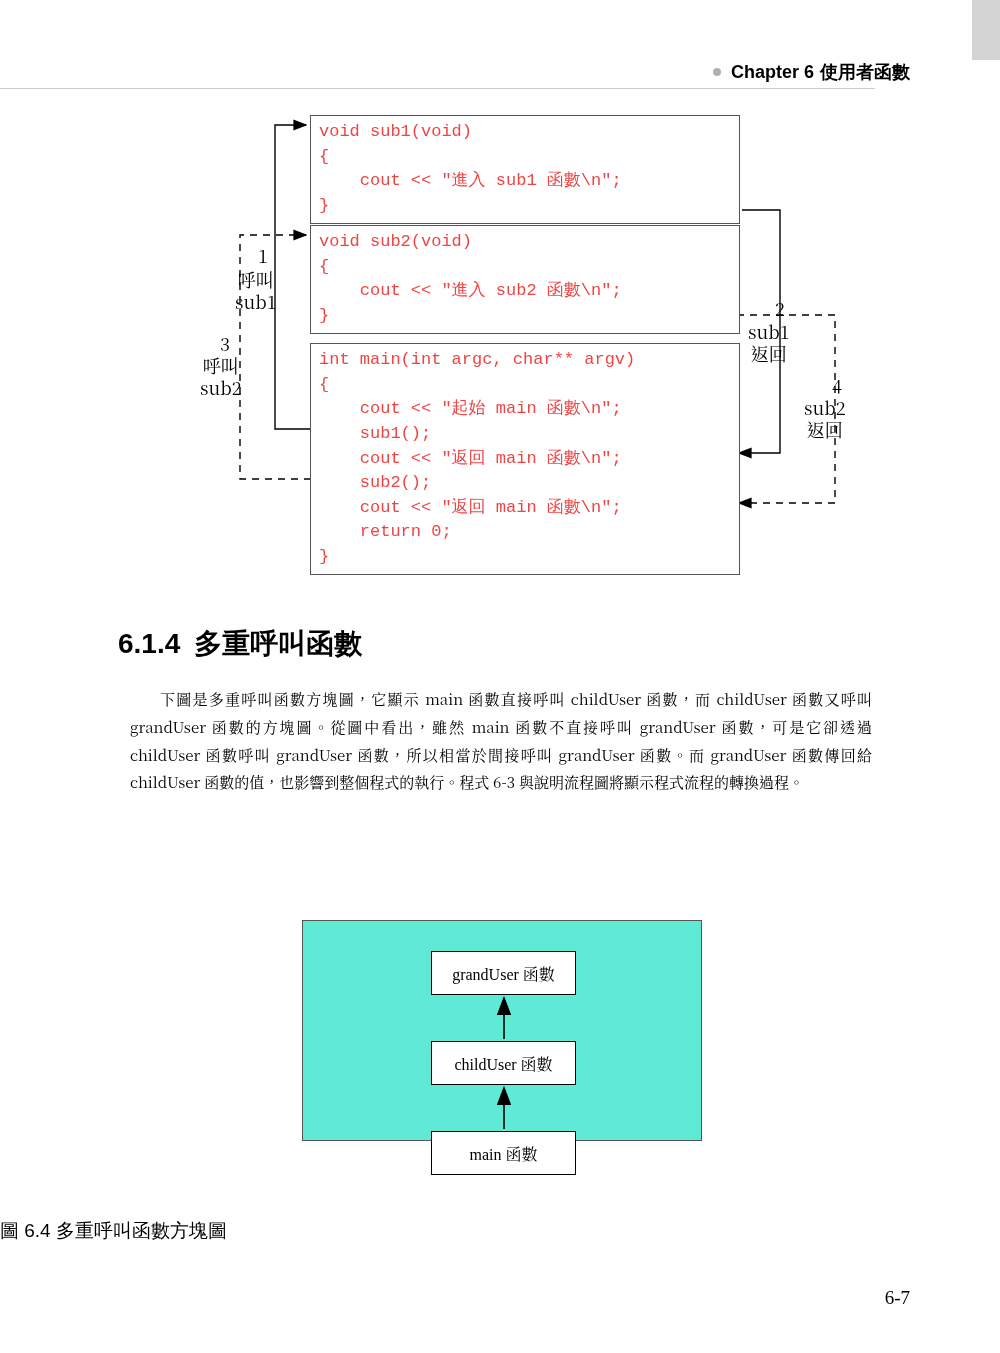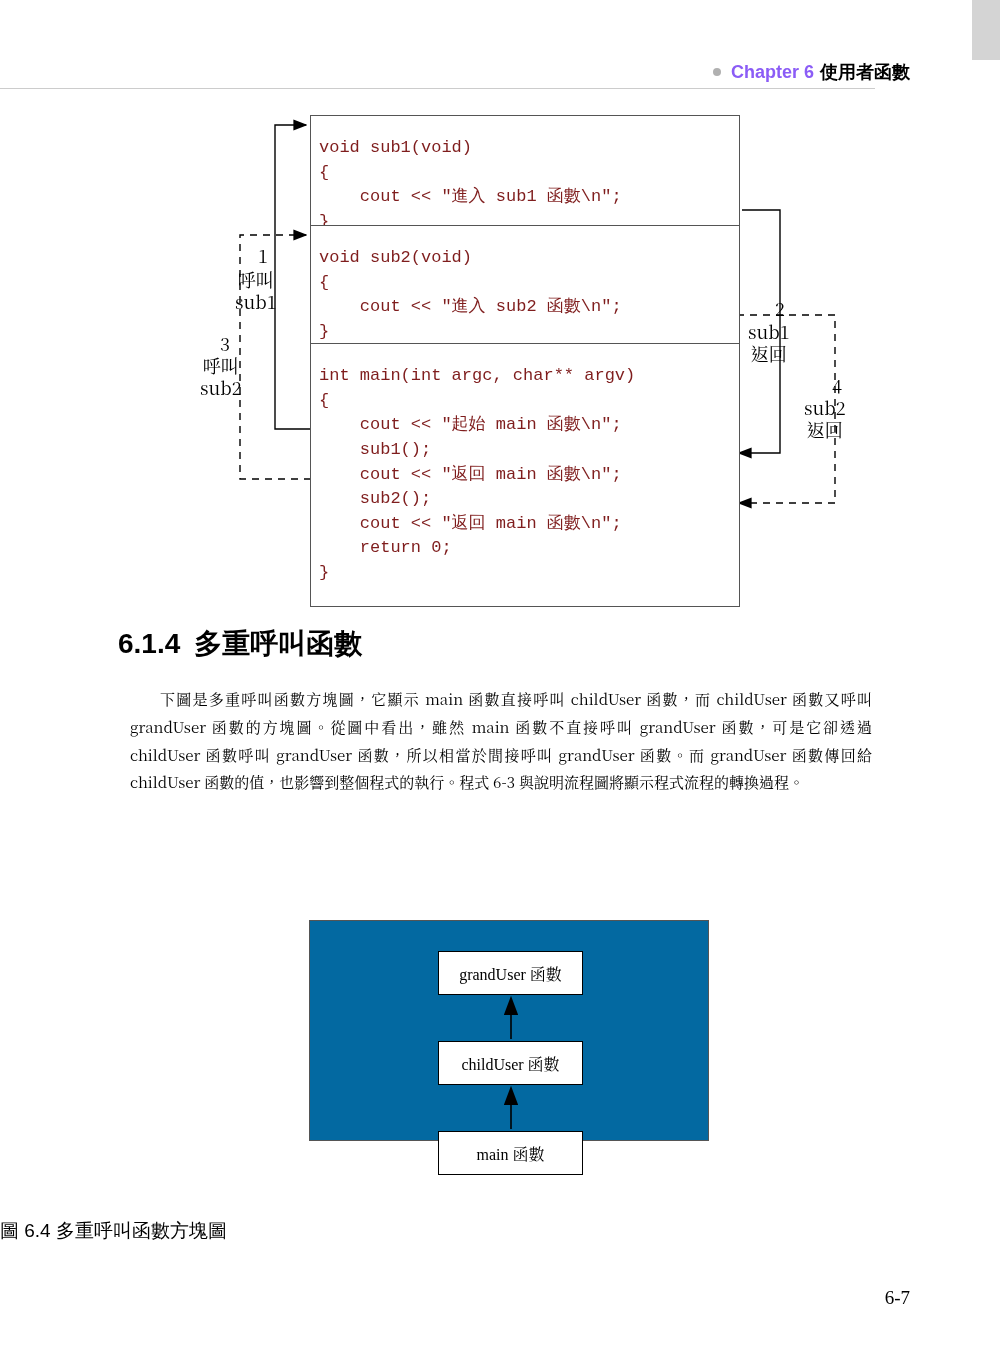--- a/index.html
+++ b/index.html
@@ -25,21 +25,21 @@
     align-items: center;
     gap: 6px;
   }
   .header .dot {
     width: 8px; height: 8px;
     background: #b0b0b0;
     border-radius: 50%;
     display: inline-block;
     margin-right: 4px;
   }
-  .header .chap-label { color: #8b5cf6; font-weight: bold; font-family: Arial, sans-serif; }
+  .header .chap-label { color: #000000; font-weight: bold; font-family: Arial, sans-serif; }
   .header .chap-title { font-weight: bold; font-family: Liberation Mono, monospace; }
   .hr-top {
     position: absolute;
     left: 0; top: 88px;
     width: 875px;
     border-top: 1px solid #ccc;
   }
 
   .diagram1 {
     position: absolute;
@@ -47,23 +47,23 @@
     width: 660px; height: 460px;
   }
   .diagram1 svg { position:absolute; left:0; top:0; }
 
   .codebox {
     position: absolute;
     border: 1px solid #555;
     background: #fff;
     font-family: "Courier New", monospace;
     font-size: 17px;
-    color: #7f1d1d;
+    color: #ef4444;
     white-space: pre;
-    padding: 20px 8px;
+    padding: 4px 8px;
     line-height: 1.45;
   }
   .code-sub1 { left: 90px; top: 0; width: 430px; }
   .code-sub2 { left: 90px; top: 110px; width: 430px; }
   .code-main { left: 90px; top: 228px; width: 430px; }
 
   .diag-label {
     position: absolute;
     font-size: 18px;
     font-family: "Noto Serif CJK TC", serif;
@@ -86,23 +86,23 @@
     width: 742px;
     font-size: 15px;
     line-height: 1.85;
     text-align: justify;
     font-family: "Noto Serif CJK TC", "Times New Roman", serif;
     text-indent: 2em;
   }
 
   .block-diagram {
     position: absolute;
-    left: 309px; top: 920px;
+    left: 302px; top: 920px;
     width: 400px; height: 221px;
-    background: #0369a1;
+    background: #5eead4;
     border: 1px solid #555;
   }
   .bd-box {
     position: absolute;
     left: 128px;
     width: 145px; height: 44px;
     background: #fff;
     border: 1.3px solid #000;
     display: flex;
     align-items: center;

